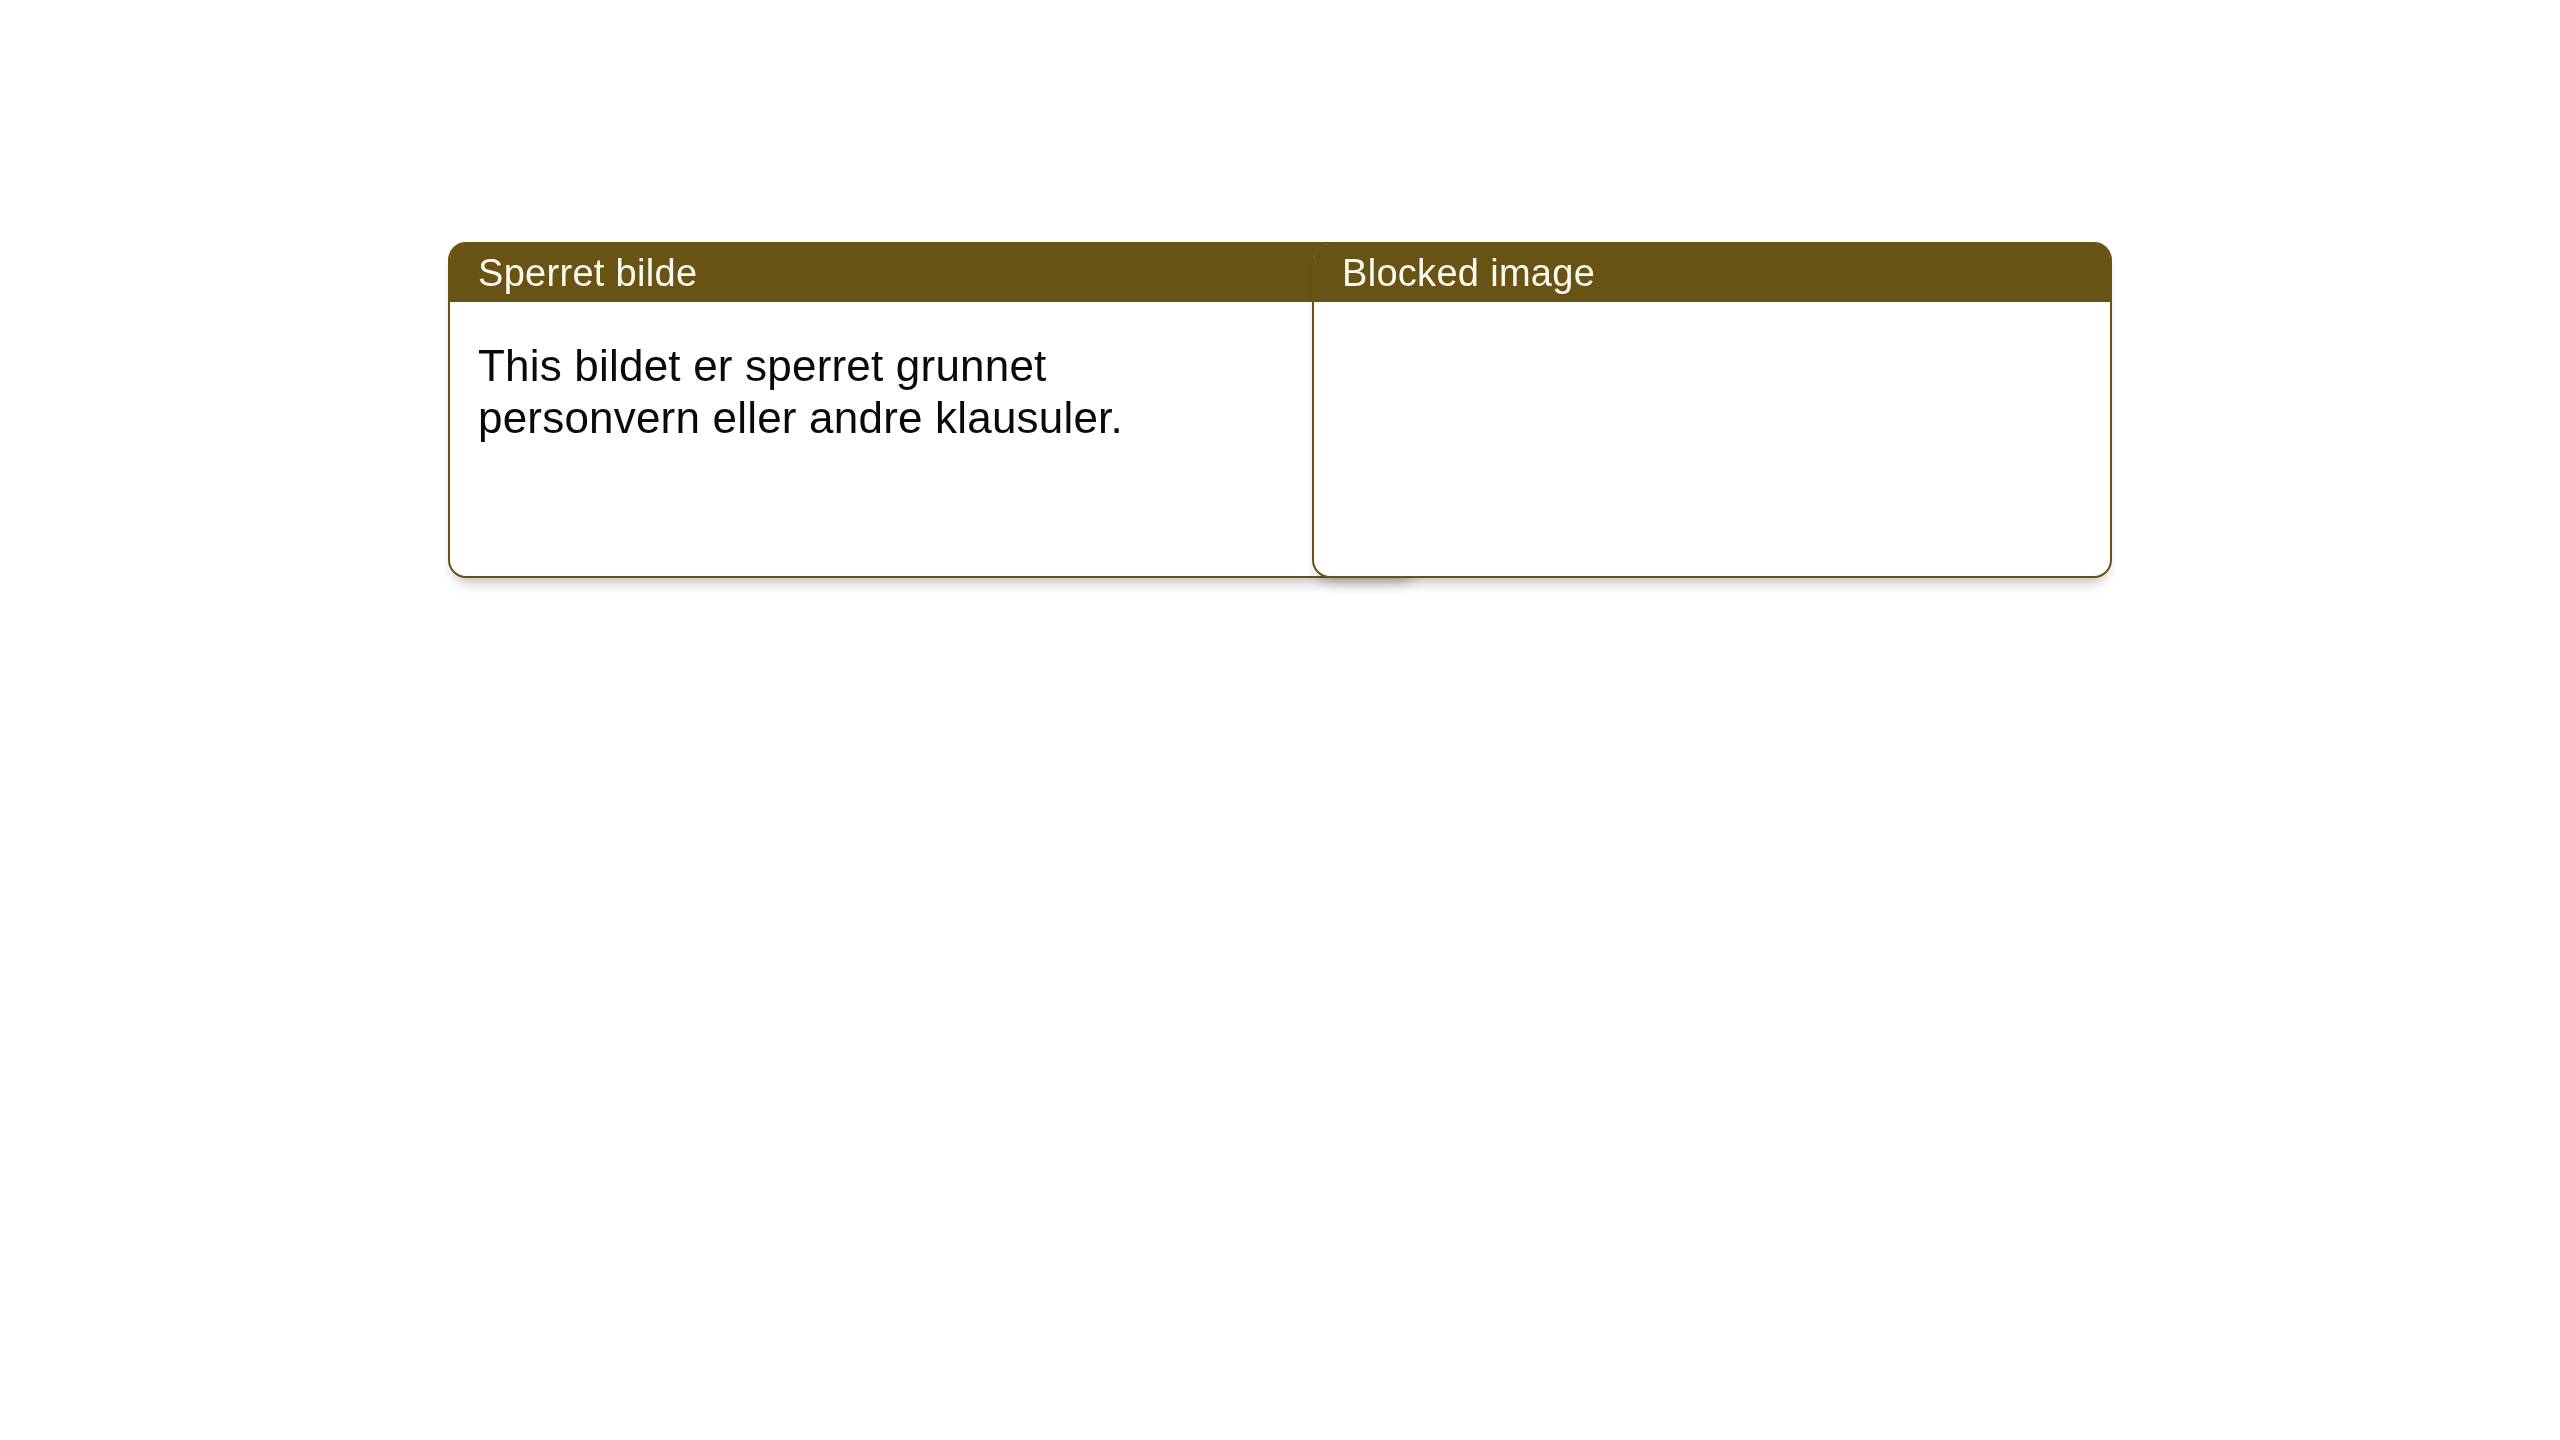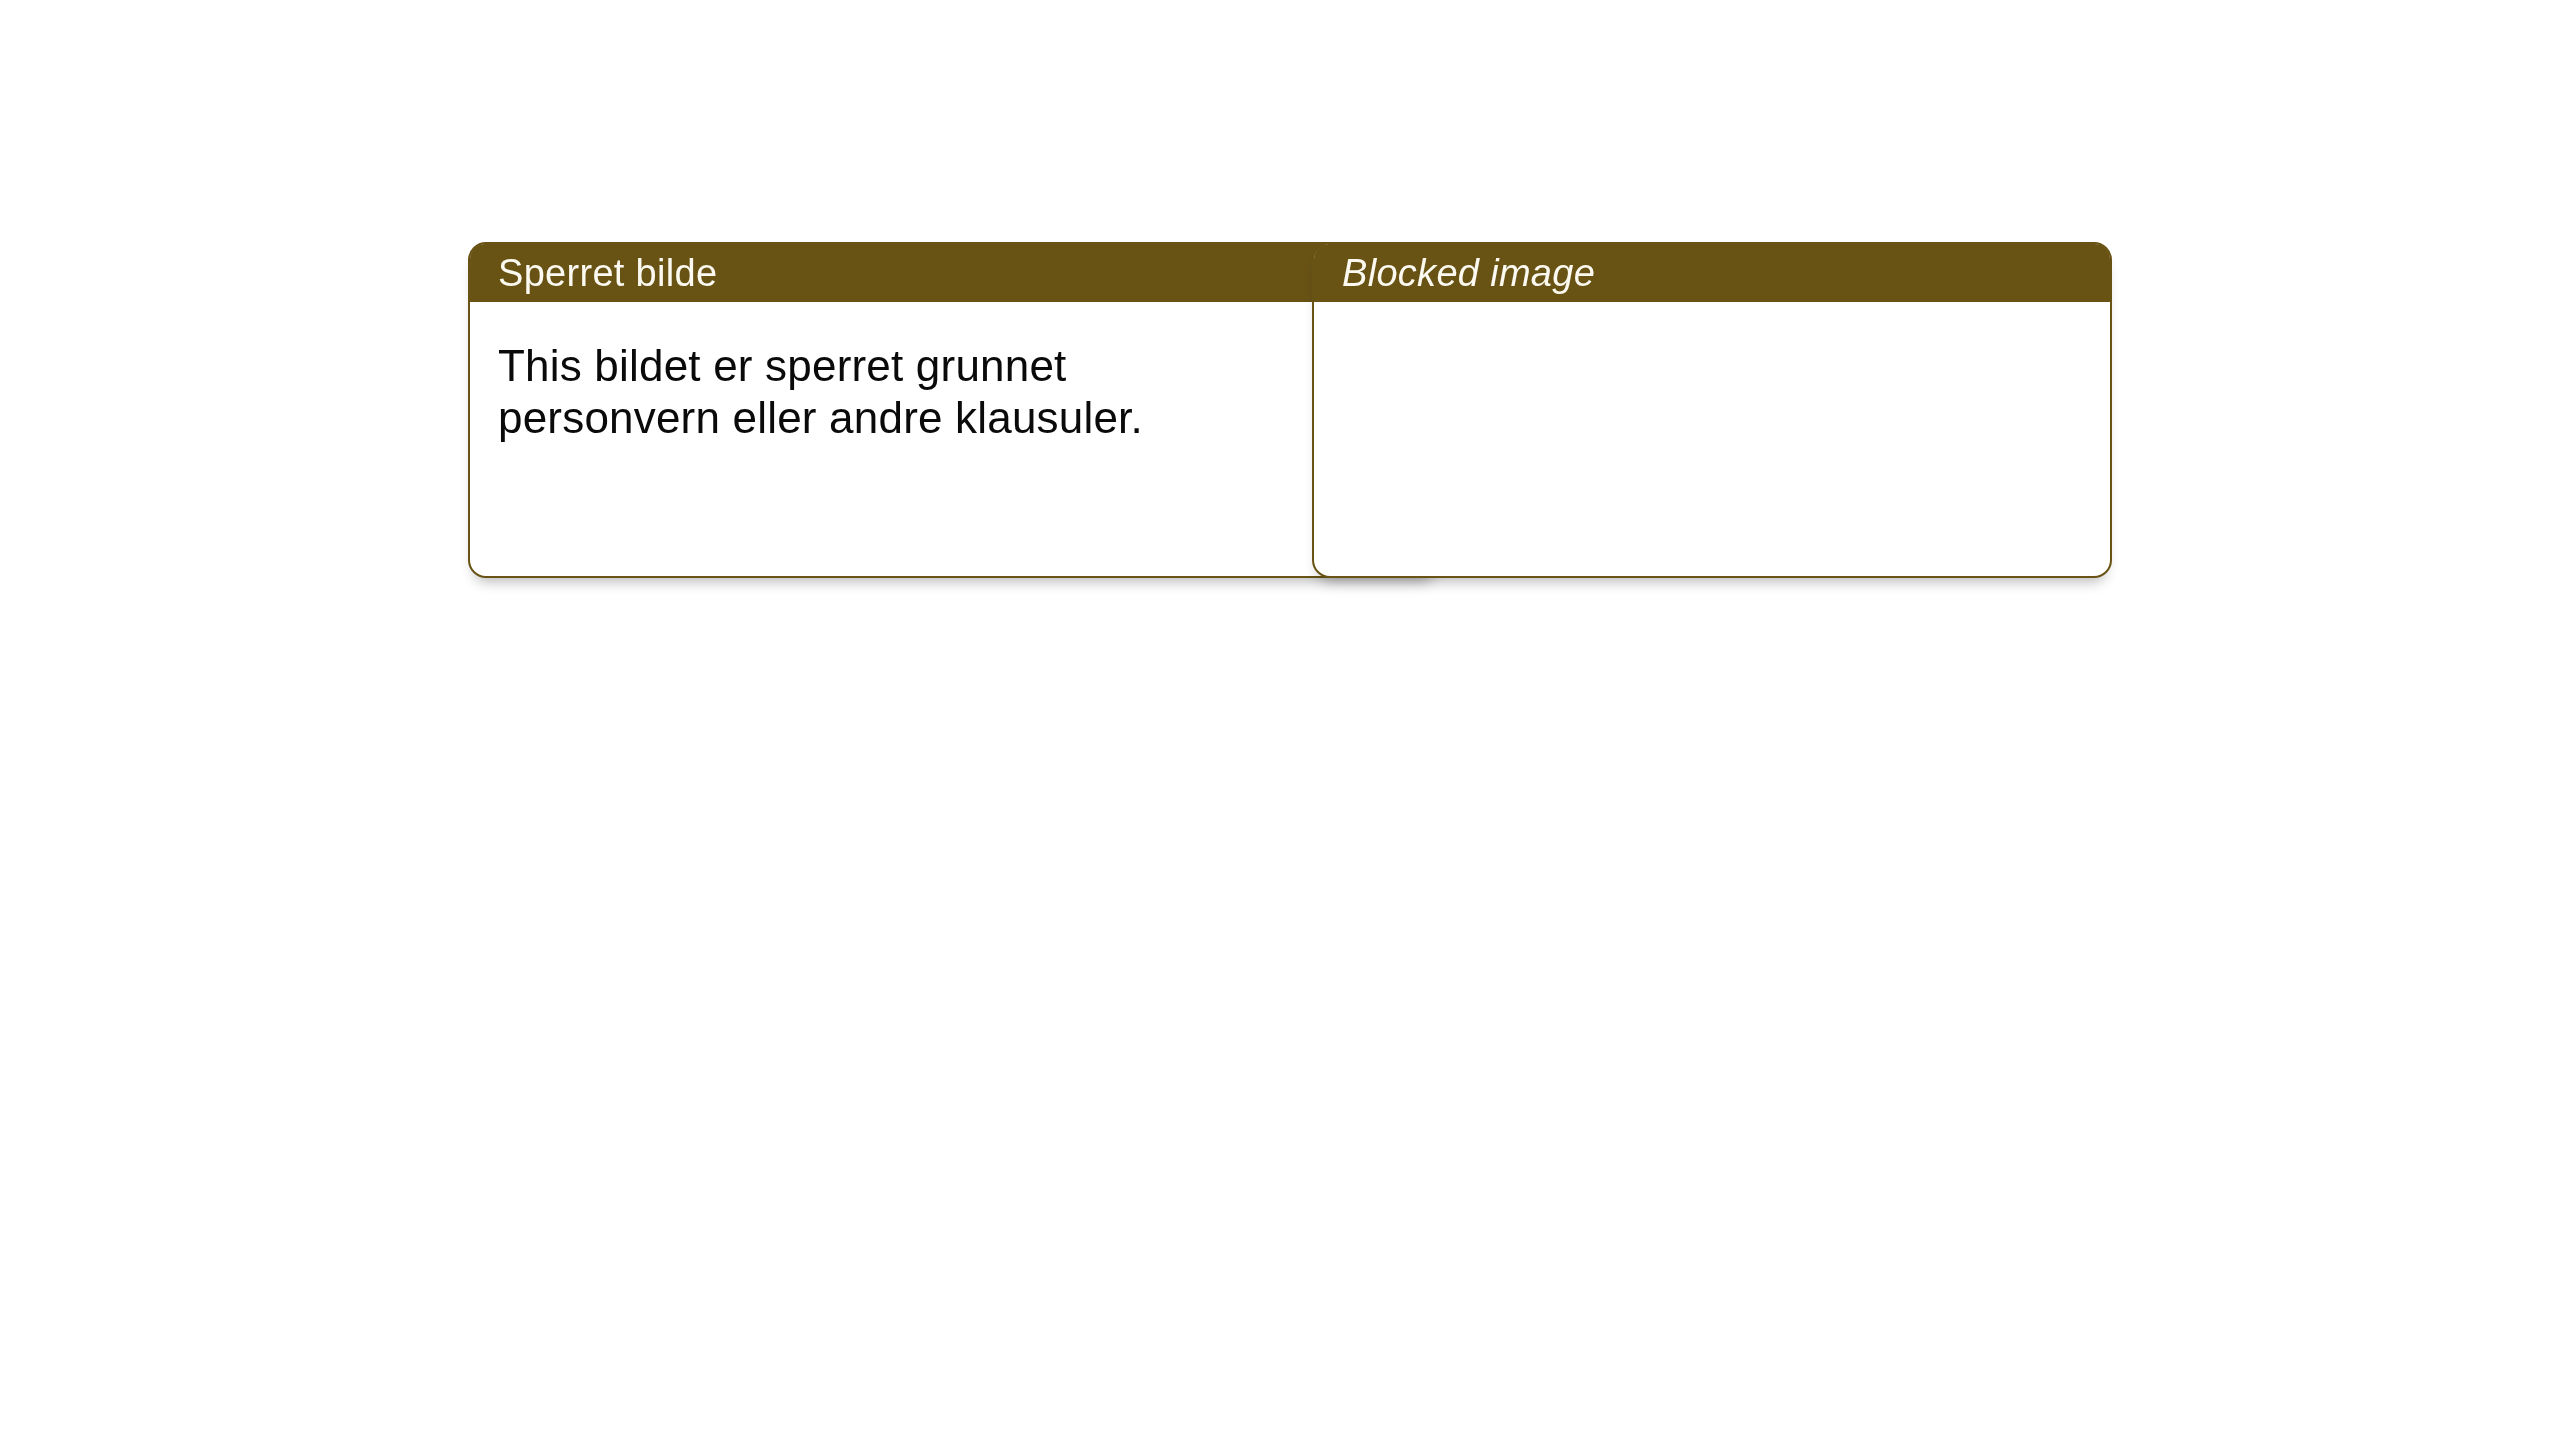--- a/index.html
+++ b/index.html
@@ -18,27 +18,26 @@
     position: absolute;
     top: 242px;
     box-sizing: border-box;
     height: 336px;
     background: var(--card-bg, #ffffff);
     border: 2px solid var(--border-color, #685315);
     border-radius: 18px;
     box-shadow: 0 10px 14px -7px rgba(0, 0, 0, 0.30);
   }
   .card--no {
-    left: 468px;
+    left: 448px;
     width: 972px;
   }
   .card--en {
     left: 1312px;
     width: 800px;
-    font-style: italic;
   }
   .card-header {
     height: 58px;
     background: var(--header-bg, #685315);
     border-radius: 15px 15px 0 0;
     display: flex;
     align-items: center;
     padding: 0 28px;
   }
   .card-title {

